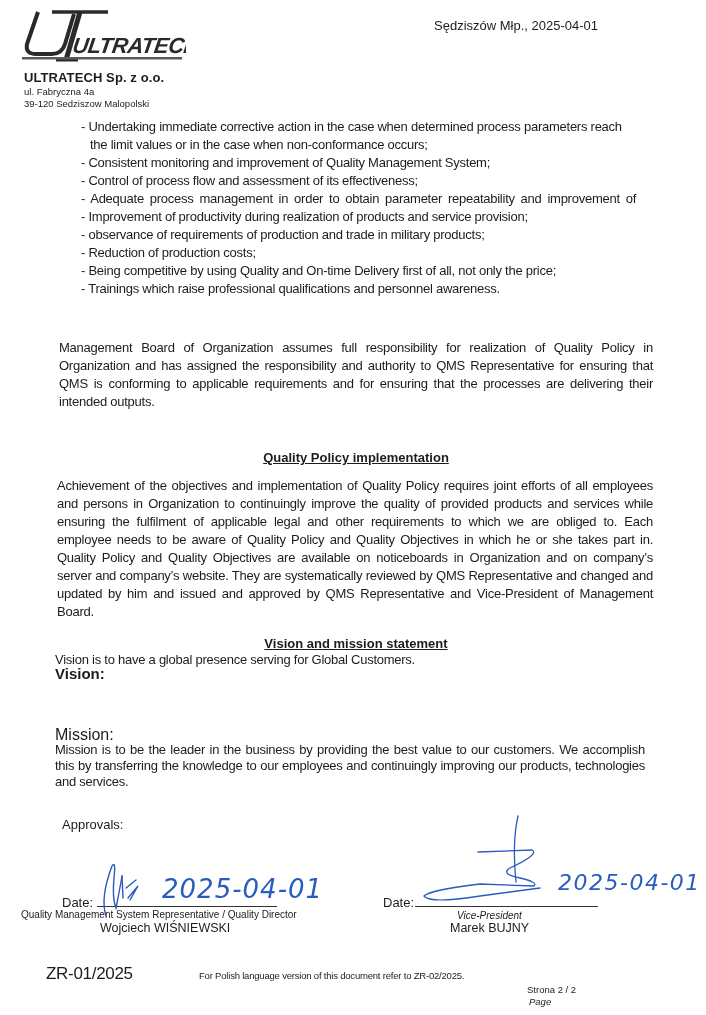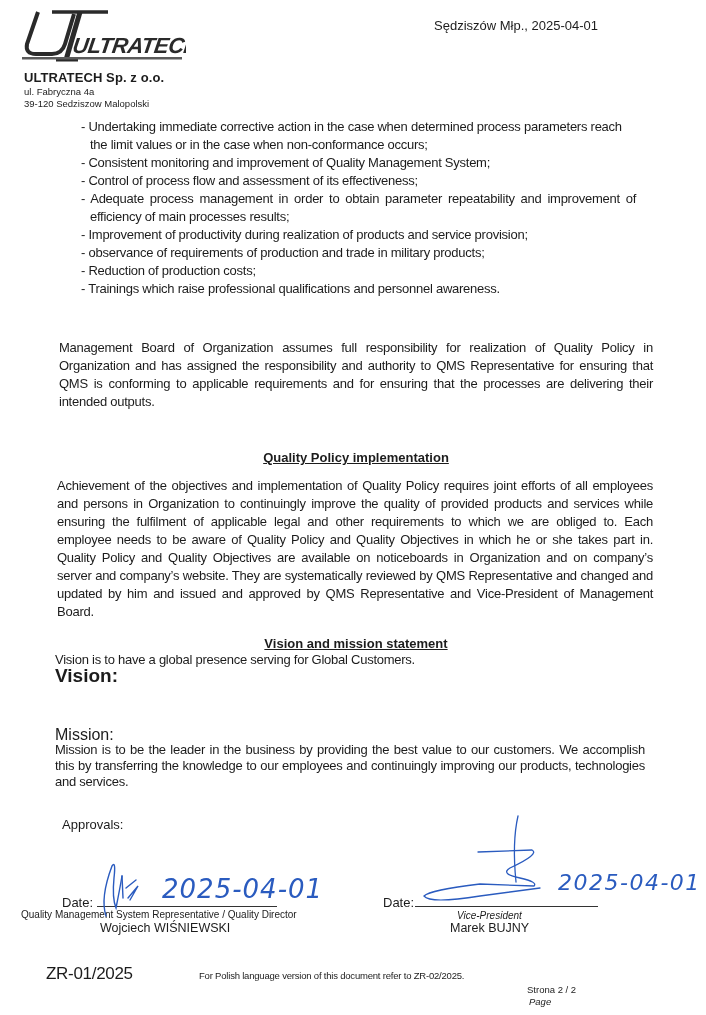--- a/index.html
+++ b/index.html
@@ -22,21 +22,21 @@
   .bullets .b .cont { display: block; padding-left: 9px; }
   .justify { text-align: justify; text-align-last: left; }
 
   #para-mgmt { left: 59px; top: 339px; width: 594px; }
 
   .heading { font-size: 13px; font-weight: bold; text-decoration: underline; text-align: center; }
   #heading-impl { left: 59px; top: 450px; width: 594px; }
   #para-impl { left: 57px; top: 477px; width: 596px; }
 
   #heading-vision { left: 59px; top: 636px; width: 594px; }
-  #vision-label { left: 55px; top: 665px; font-size: 19px; font-weight: bold; }
+  #vision-label { left: 55px; top: 665px; font-size: 15px; font-weight: bold; }
   #vision-text { left: 55px; top: 644px; font-size: 13px; letter-spacing: -0.25px; margin-top: 8px; }
   #mission-label { left: 55px; top: 726px; font-size: 16px; font-weight: normal; }
   #mission-text { left: 55px; top: 742px; width: 590px; line-height: 16px; }
 
   
   #approvals { left: 62px; top: 817px; font-size: 13px; }
   .date-row { font-size: 13px; }
   #date-left { left: 62px; top: 895px; }
   #date-left-line { left: 97px; top: 906px; width: 180px; border-bottom: 1px solid #333; }
   #role-left { left: 21px; top: 909px; font-size: 10px; }
@@ -77,25 +77,25 @@
 
 <div class="abs txt bullets">
   <span class="b">
     <span class="justify" style="display:block">- Undertaking immediate corrective action in the case when determined process parameters reach</span>
     <span class="cont">the limit values or in the case when non-conformance occurs;</span>
   </span>
   <span class="b">- Consistent monitoring and improvement of Quality Management System;</span>
   <span class="b">- Control of process flow and assessment of its effectiveness;</span>
   <span class="b">
     <span class="justify" style="display:block; word-spacing:2.5px">- Adequate process management in order to obtain parameter repeatability and improvement of</span>
-    <span class="cont">efficiency of main processes results;</span>
   </span>
   <span class="b">- Improvement of productivity during realization of products and service provision;</span>
   <span class="b">- observance of requirements of production and trade in military products;</span>
   <span class="b">- Reduction of production costs;</span>
+  <span class="b">- Being competitive by using Quality and On-time Delivery first of all, not only the price;</span>
   <span class="b">- Trainings which raise professional qualifications and personnel awareness.</span>
 </div>
 
 <div id="para-mgmt" class="abs txt" style="text-align:justify">Management Board of Organization assumes full responsibility for realization of Quality Policy in Organization and has assigned the responsibility and authority to QMS Representative for ensuring that QMS is conforming to applicable requirements and for ensuring that the processes are delivering their intended outputs.</div>
 
 <div id="heading-impl" class="abs heading">Quality Policy implementation</div>
 <div id="para-impl" class="abs txt" style="text-align:justify">Achievement of the objectives and implementation of Quality Policy requires joint efforts of all employees and persons in Organization to continuingly improve the quality of provided products and services while ensuring the fulfilment of applicable legal and other requirements to which we are obliged to. Each employee needs to be aware of Quality Policy and Quality Objectives in which he or she takes part in. Quality Policy and Quality Objectives are available on noticeboards in Organization and on company’s server and company’s website. They are systematically reviewed by QMS Representative and changed and updated by him and issued and approved by QMS Representative and Vice-President of Management Board.</div>
 
 <div id="heading-vision" class="abs heading">Vision and mission statement</div>
 <div id="vision-label" class="abs">Vision:</div>

